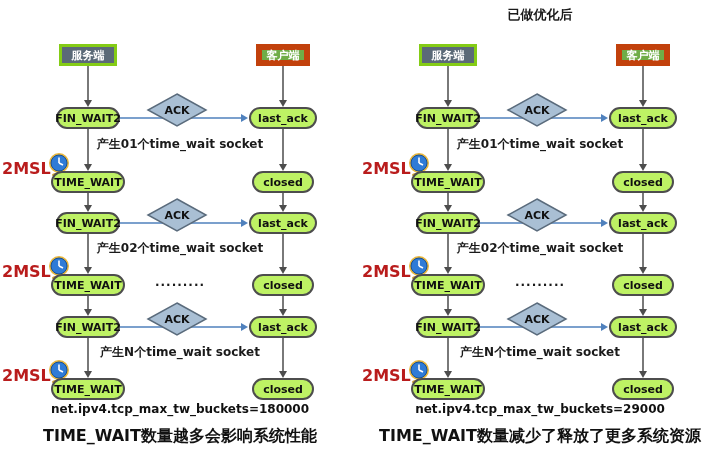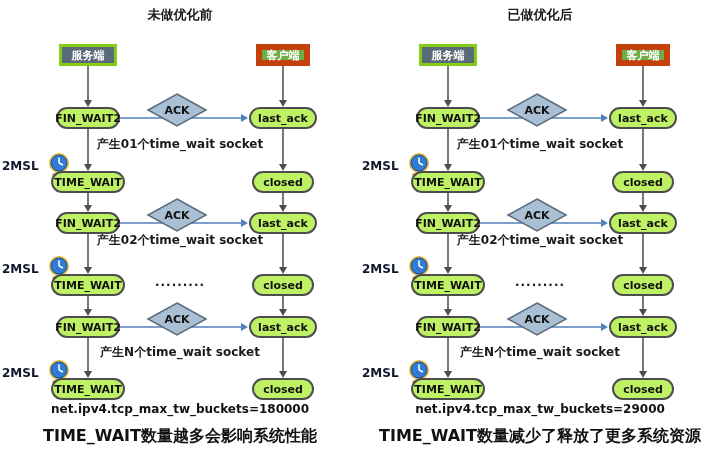--- a/index.html
+++ b/index.html
@@ -27,44 +27,43 @@
   .closed { left: 252px; width: 62px; }
   .s1 { top: 107px; } .s2 { top: 212px; } .s3 { top: 316px; }
   .w1 { top: 171px; } .w2 { top: 274px; } .w3 { top: 378px; }
 
   .diamond { position: absolute; left: 145px; }
   .d1 { top: 92px; } .d2 { top: 197px; } .d3 { top: 301px; }
   svg text { font-family: "DejaVu Sans", "Liberation Sans", sans-serif; font-size: 11px; font-weight: bold; fill: #111; }
 
   .note { position: absolute; left: 0; width: 100%; text-align: center;
     font-size: 12px; font-weight: bold; color: #1a1a1a; }
-  .n1 { top: 136px; } .n2 { top: 232px; } .n3 { top: 344px; }
-
-  .msl { position: absolute; left: 2px; width: 38px; text-align: left;
-    font-size: 12px; font-weight: bold; color: #0f172a; }
+  .n1 { top: 136px; } .n2 { top: 240px; } .n3 { top: 344px; }
+
+  .msl { position: absolute; left: 2px; width: 38px; text-align: right;
+    font-size: 16px; font-weight: bold; color: #b91c1c; }
   .m1 { top: 159px; } .m2 { top: 262px; } .m3 { top: 366px; }
 
   .clock { position: absolute; left: 47px; }
   .c1 { top: 151px; } .c2 { top: 254px; } .c3 { top: 358px; }
 
   .dots { position: absolute; left: 138px; top: 275px; width: 84px; text-align: center;
     font-size: 12px; font-weight: bold; color: #1a1a1a; letter-spacing: 1px; }
 
   .footer-config { position: absolute; top: 402px; left: 0; width: 100%; text-align: center;
     font-size: 12px; font-weight: bold; color: #111; }
   .footer-note { position: absolute; top: 426px; left: 0; width: 100%; text-align: center;
     font-size: 16px; font-weight: bold; color: #111; }
 </style>
 </head>
 <body>
 
 <div class="canvas">
 
   <div class="panel">
-    <div class="panel-title">未做优化前</div>
 
     <svg class="wires" width="360" height="452">
       <g style="stroke:var(--arrow-gray,#4d4d4d)" stroke-width="1.5">
         <line x1="88" y1="66" x2="88" y2="101"></line>
           <line x1="88" y1="129" x2="88" y2="165"></line>
         <line x1="88" y1="193" x2="88" y2="206"></line>
           <line x1="88" y1="234" x2="88" y2="268"></line>
         <line x1="88" y1="296" x2="88" y2="310"></line>
           <line x1="88" y1="338" x2="88" y2="372"></line>
         <line x1="283" y1="66" x2="283" y2="101"></line>

